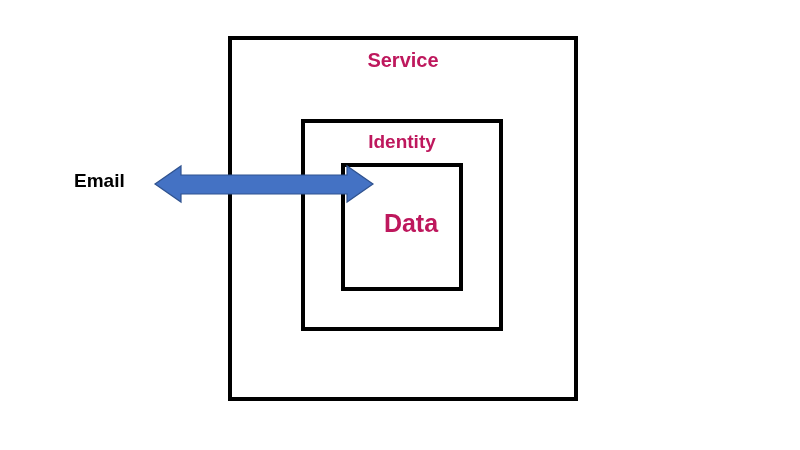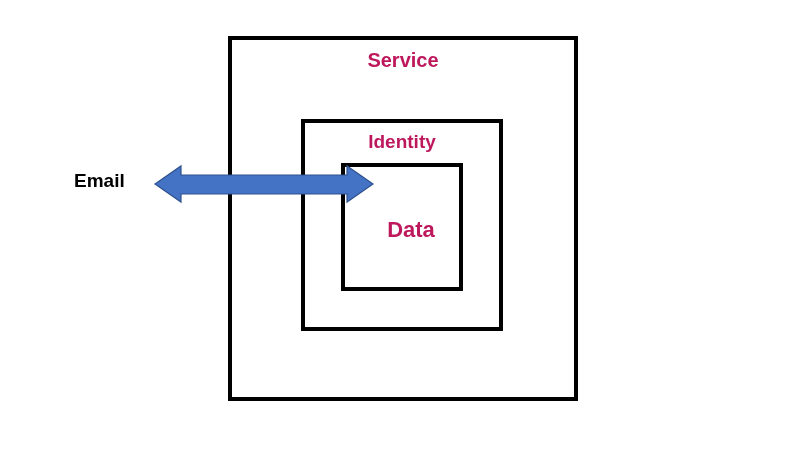--- a/index.html
+++ b/index.html
@@ -66,23 +66,23 @@
     font-size: 20px;
   }
   .label-identity {
     left: 305px;
     top: 132px;
     width: 194px;
     font-size: 19px;
   }
   .label-data {
     left: 345px;
-    top: 219px;
+    top: 211px;
     width: 132px;
-    font-size: 22px;
+    font-size: 25px;
   }
 
   
   .label-email {
     position: absolute;
     left: 74px;
     top: 171px;
     font-size: 19px;
     font-weight: bold;
     color: #000000;

